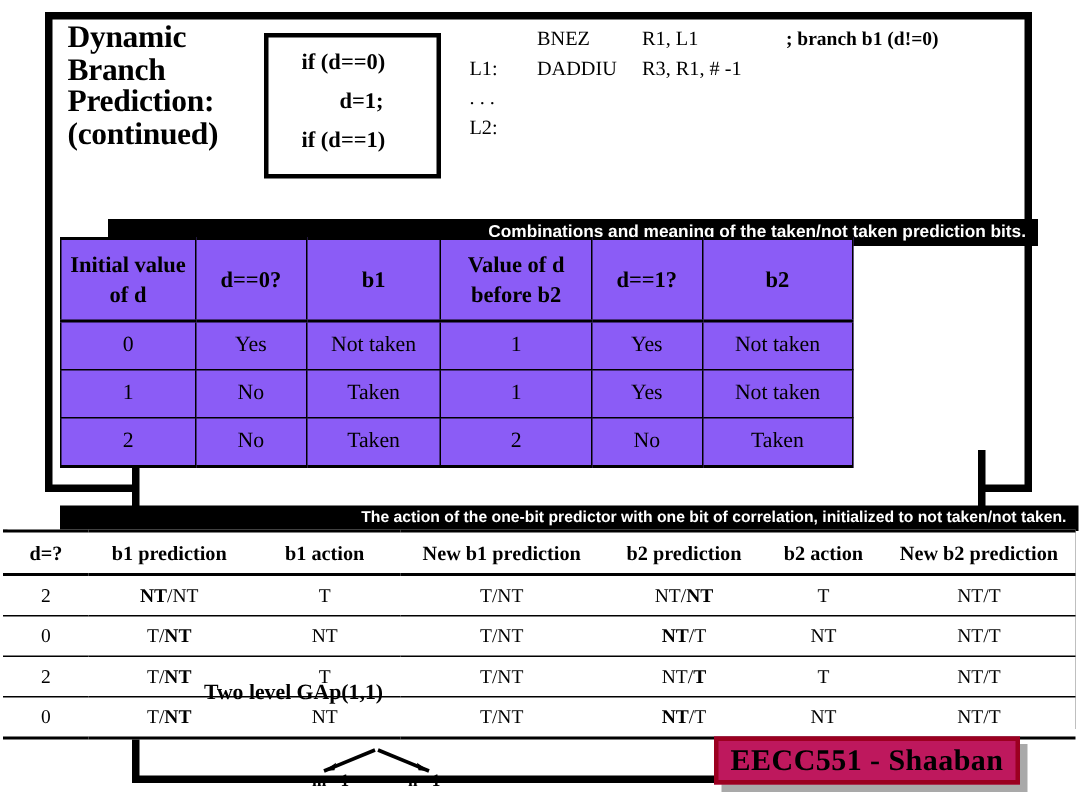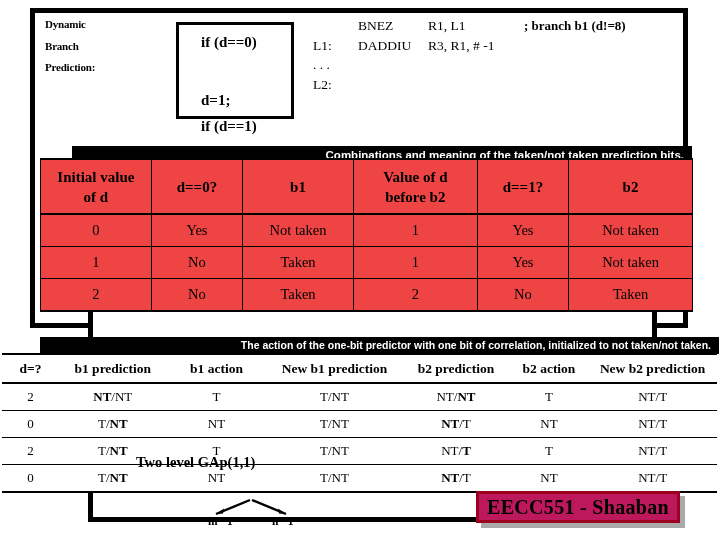--- a/index.html
+++ b/index.html
@@ -40,21 +40,21 @@
   .frame-v-right3 { left: 652px; top: 480px; width: 5px;  height: 32px; }
   .frame-h-bot    { left: 88px;  top: 517px; width: 569px; height: 5px; }
 
   
   #title-block {
     position: absolute;
     left: 45px;
     top: 14px;
     width: 140px;
     font-weight: bold;
-    font-size: 11px;
+    font-size: 21px;
     line-height: 21.5px;
     letter-spacing: -0.2px;
   }
   #title-block .tl { display: block; white-space: nowrap; }
 
   
   #code-box {
     position: absolute;
     left: 176px;
     top: 22px;
@@ -62,21 +62,21 @@
     height: 97px;
     border: 3px solid #000000;
     background: #ffffff;
     box-sizing: border-box;
     font-weight: bold;
     font-size: 15px;
     line-height: 26px;
     padding: 4px 6px 0 22px;
   }
   #code-box .cl { display: block; white-space: nowrap; }
-  #code-box .ind { text-align: left; padding-right: 4px; margin-top: 32px; }
+  #code-box .ind { text-align: center; padding-right: 4px; }
 
   
   #asm-block {
     position: absolute;
     left: 313px;
     top: 16px;
     font-size: 13.5px;
     line-height: 19.5px;
     white-space: nowrap;
   }
@@ -102,23 +102,23 @@
     overflow: hidden;
   }
   #caption1 { left: 72px;  top: 146px; width: 620px; height: 18px; line-height: 14px; }
   #caption2 { left: 40px;  top: 337px; width: 679px; height: 17px; line-height: 13px; font-size: 10.5px; }
 
   
   #table1 {
     position: absolute;
     left: 40px;
     top: 158px;
-    width: 653px;
+    width: 529px;
     border-collapse: collapse;
-    background: #ef4444;
+    background: #8b5cf6;
     font-size: 14.5px;
   }
   #table1 td, #table1 th {
     border: 1px solid #000000;
     text-align: center;
     padding: 0;
     font-weight: normal;
   }
   #table1 thead th {
     border-top: 2px solid #000000;
@@ -230,31 +230,32 @@
   <div class="frame-line frame-v-left2"></div>
   <div class="frame-line frame-v-right2"></div>
   <div class="frame-line frame-v-left3"></div>
   <div class="frame-line frame-v-right3"></div>
   <div class="frame-line frame-h-bot"></div>
 
   <div id="title-block">
     <span class="tl">Dynamic</span>
     <span class="tl">Branch</span>
     <span class="tl">Prediction:</span>
+    <span class="tl">(continued)</span>
   </div>
 
   <div id="code-box">
     <span class="cl">if  (d==0)</span>
     <span class="cl ind">d=1;</span>
     <span class="cl">if  (d==1)</span>
   </div>
 
   <div id="asm-block">
     <span class="asm-row">
-      <span class="asm-lbl"></span><span class="asm-op">BNEZ</span><span class="asm-args">R1, L1</span><span class="asm-cmt">;  branch b1 (d!=8)</span>
+      <span class="asm-lbl"></span><span class="asm-op">BNEZ</span><span class="asm-args">R1, L1</span><span class="asm-cmt">;  branch b1 (d!=0)</span>
     </span>
     <span class="asm-row">
       <span class="asm-lbl">L1:</span><span class="asm-op">DADDIU</span><span class="asm-args">R3, R1, # -1</span><span class="asm-cmt"></span>
     </span>
     <span class="dots">. . .</span>
     <span class="dots">L2:</span>
   </div>
 
   <div class="caption-bar" id="caption1">Combinations and meaning of the taken/not taken prediction bits.</div>
 

